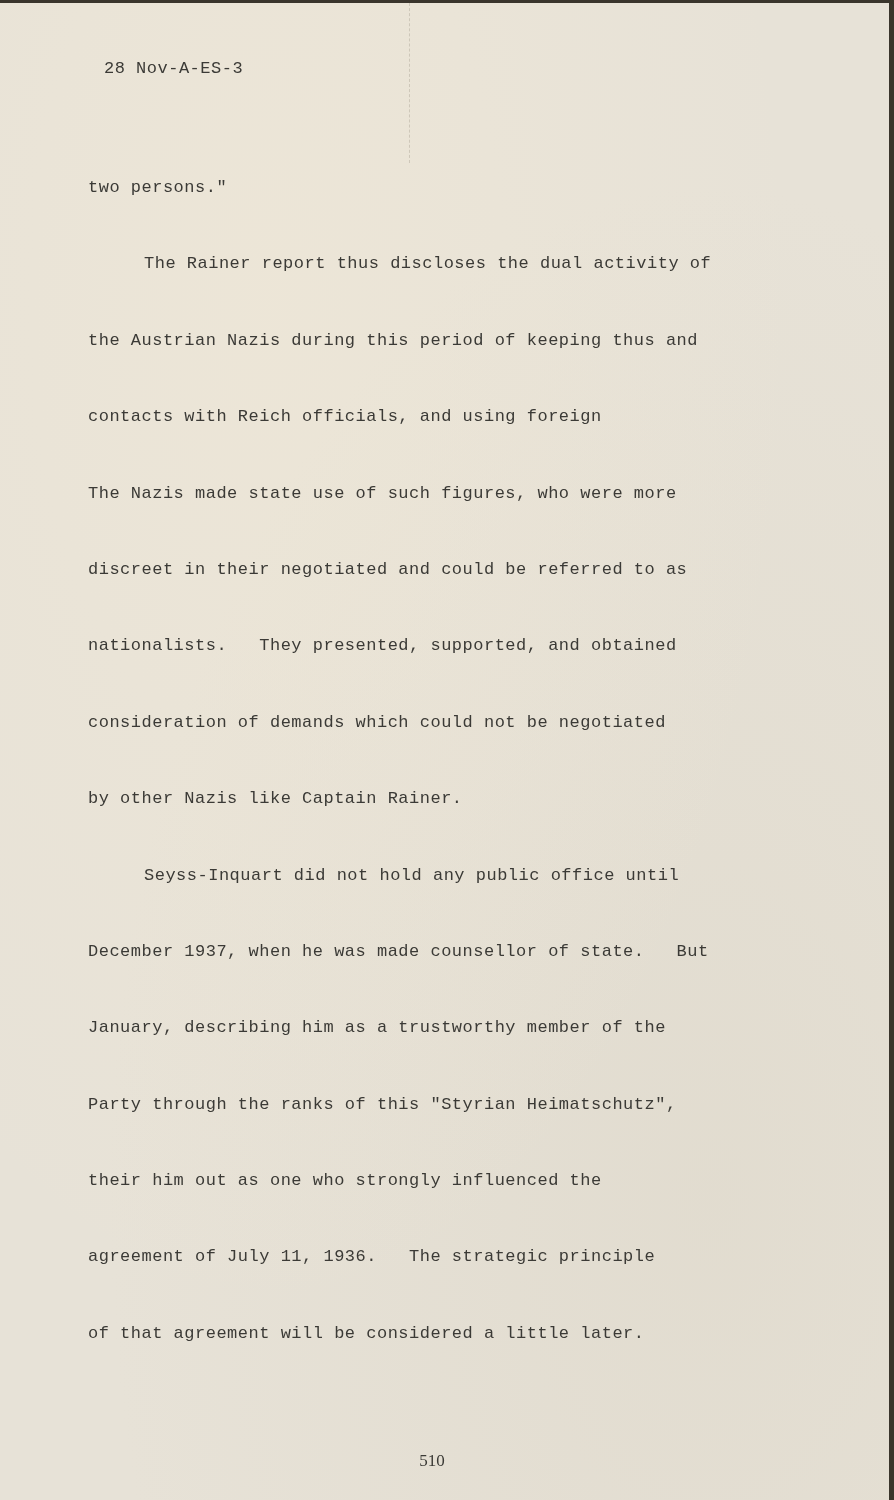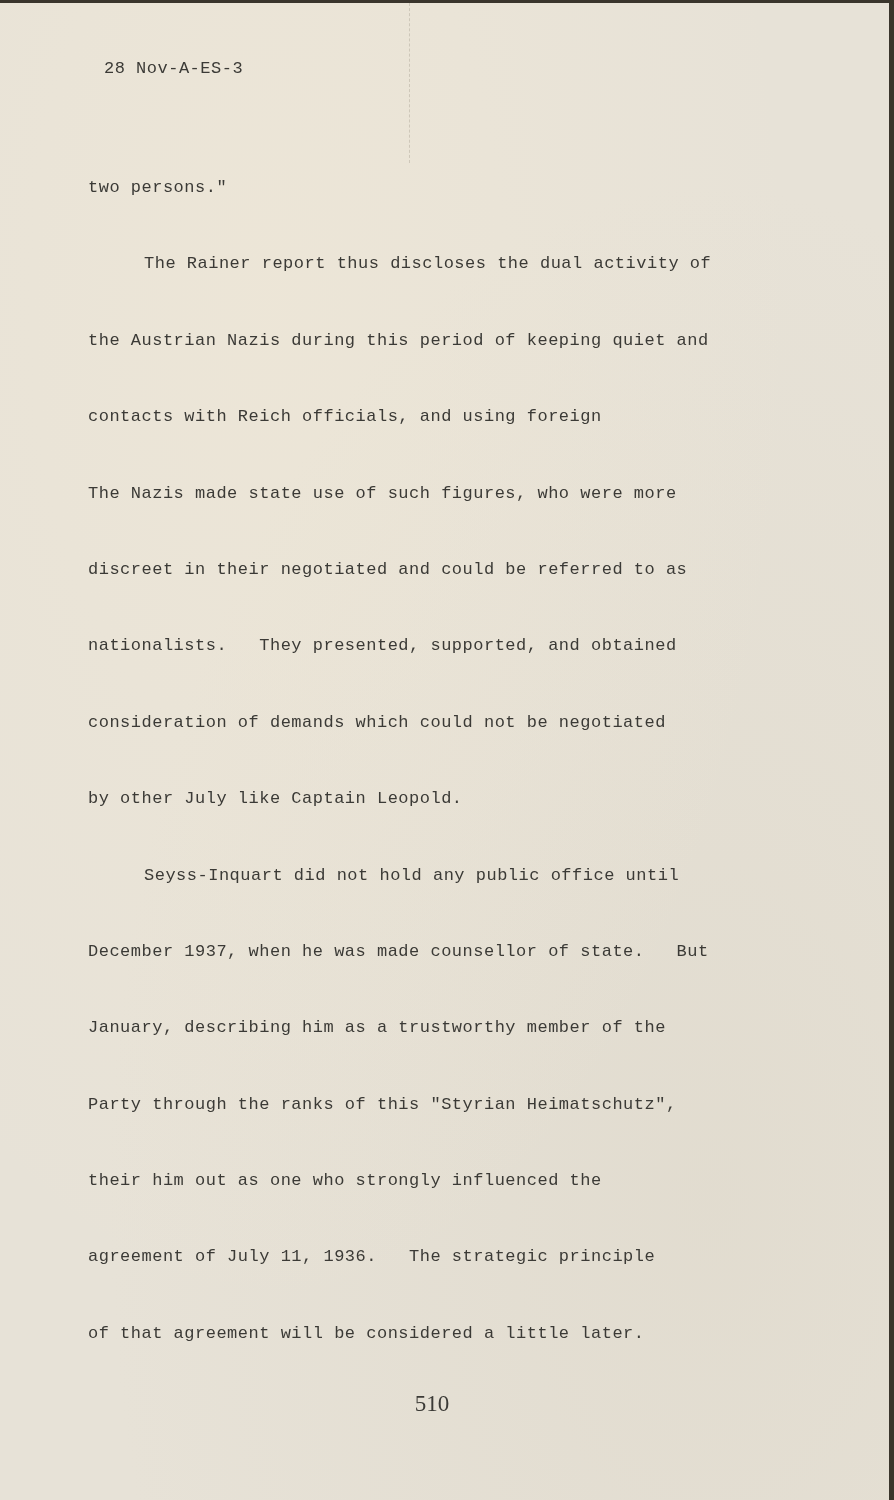--- a/index.html
+++ b/index.html
@@ -57,45 +57,45 @@
       line-height: 38.4px;
     }
     .indent {
       padding-left: 56px;
       font-family: Liberation Mono, monospace;
     }
     .page-number {
       position: absolute;
       left: 0;
       width: 864px;
-      top: 1388px;
+      top: 1448px;
       text-align: center;
       font-family: "Liberation Serif", "DejaVu Serif", serif;
-      font-size: 23px;
+      font-size: 17px;
       color: #3b3a36;
     }
   </style>
 </head>
 <body>
 
 <div class="page">
   <div class="fold"></div>
 
   <div class="typed header">28 Nov-A-ES-3</div>
 
   <div class="typed body-text" id="body-text">
     <span class="line">two persons."</span>
     <span class="line indent">The Rainer report thus discloses the dual activity of</span>
-    <span class="line">the Austrian Nazis during this period of keeping quiet and</span>
+    <span class="line">the Austrian Nazis during this period of keeping thus and</span>
     <span class="line">contacts with Reich officials, and using foreign</span>
     <span class="line">The Nazis made state use of such figures, who were more</span>
     <span class="line">discreet in their negotiated and could be referred to as</span>
     <span class="line">nationalists.   They presented, supported, and obtained</span>
     <span class="line">consideration of demands which could not be negotiated</span>
-    <span class="line">by other July like Captain Leopold.</span>
+    <span class="line">by other Nazis like Captain Rainer.</span>
     <span class="line indent">Seyss-Inquart did not hold any public office until</span>
     <span class="line">December 1937, when he was made counsellor of state.   But</span>
     <span class="line">January, describing him as a trustworthy member of the</span>
     <span class="line">Party through the ranks of this "Styrian Heimatschutz",</span>
     <span class="line">their him out as one who strongly influenced the</span>
     <span class="line">agreement of July 11, 1936.   The strategic principle</span>
     <span class="line">of that agreement will be considered a little later.</span>
     
     
     

